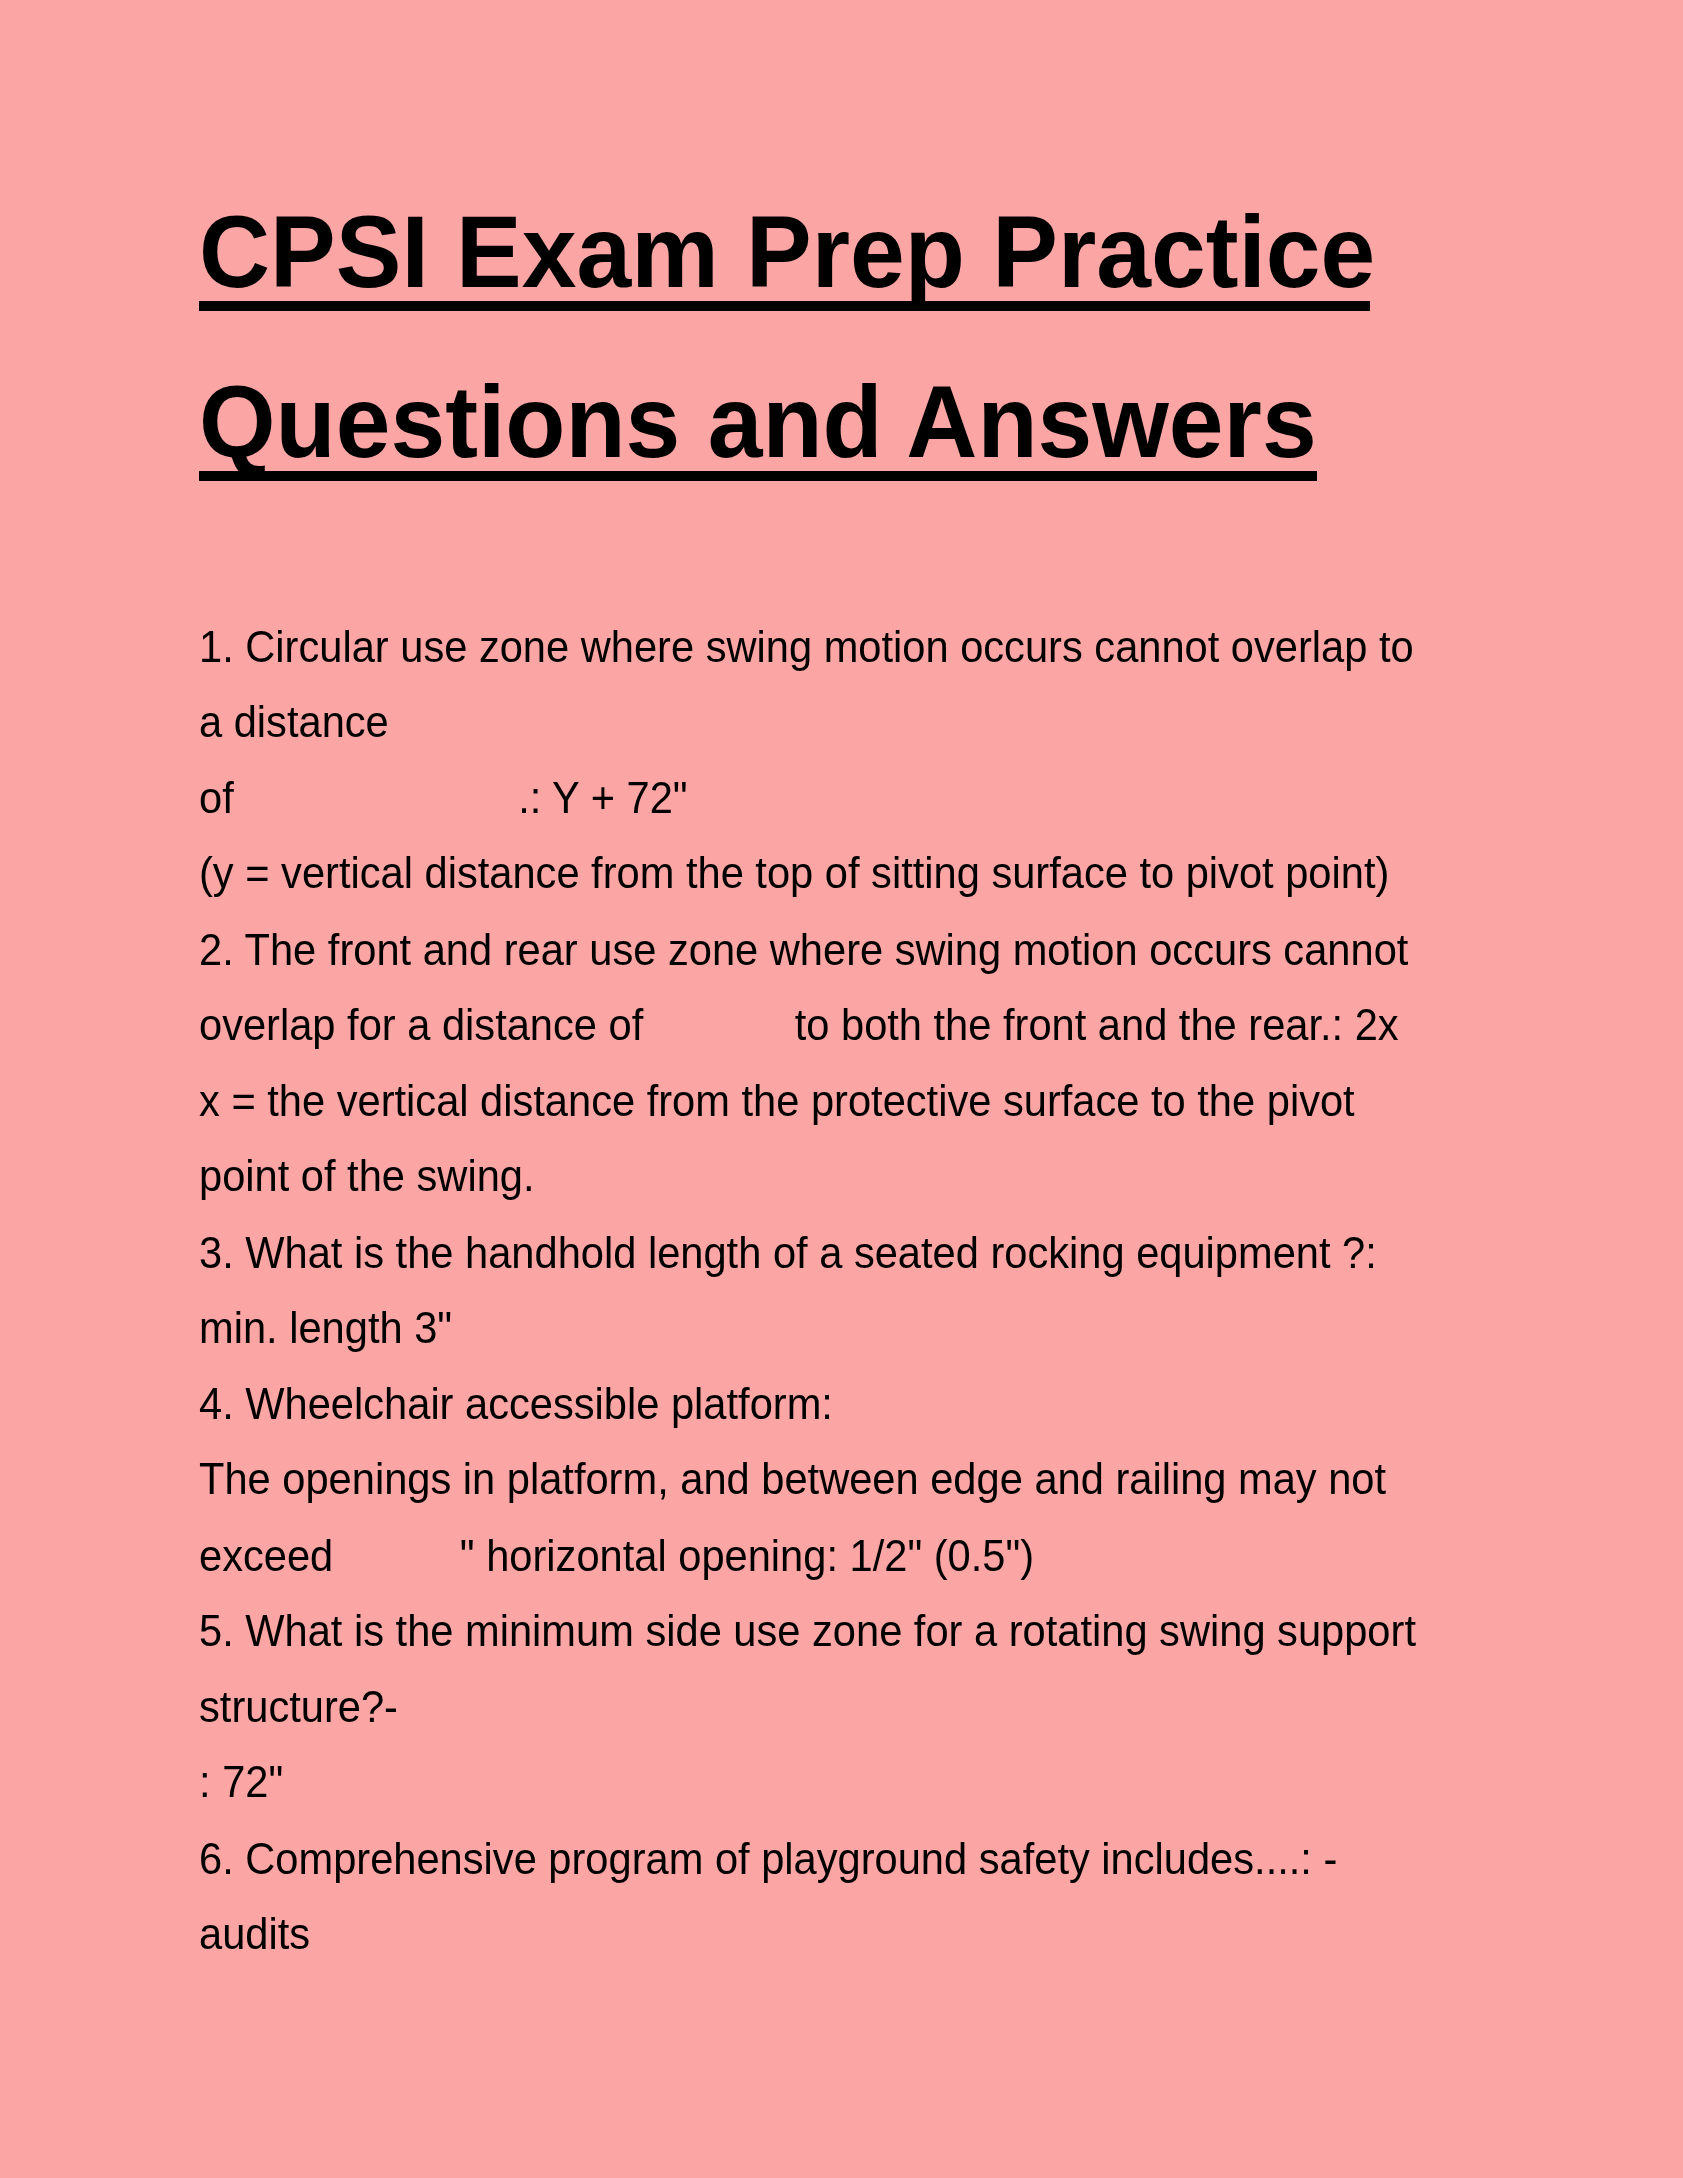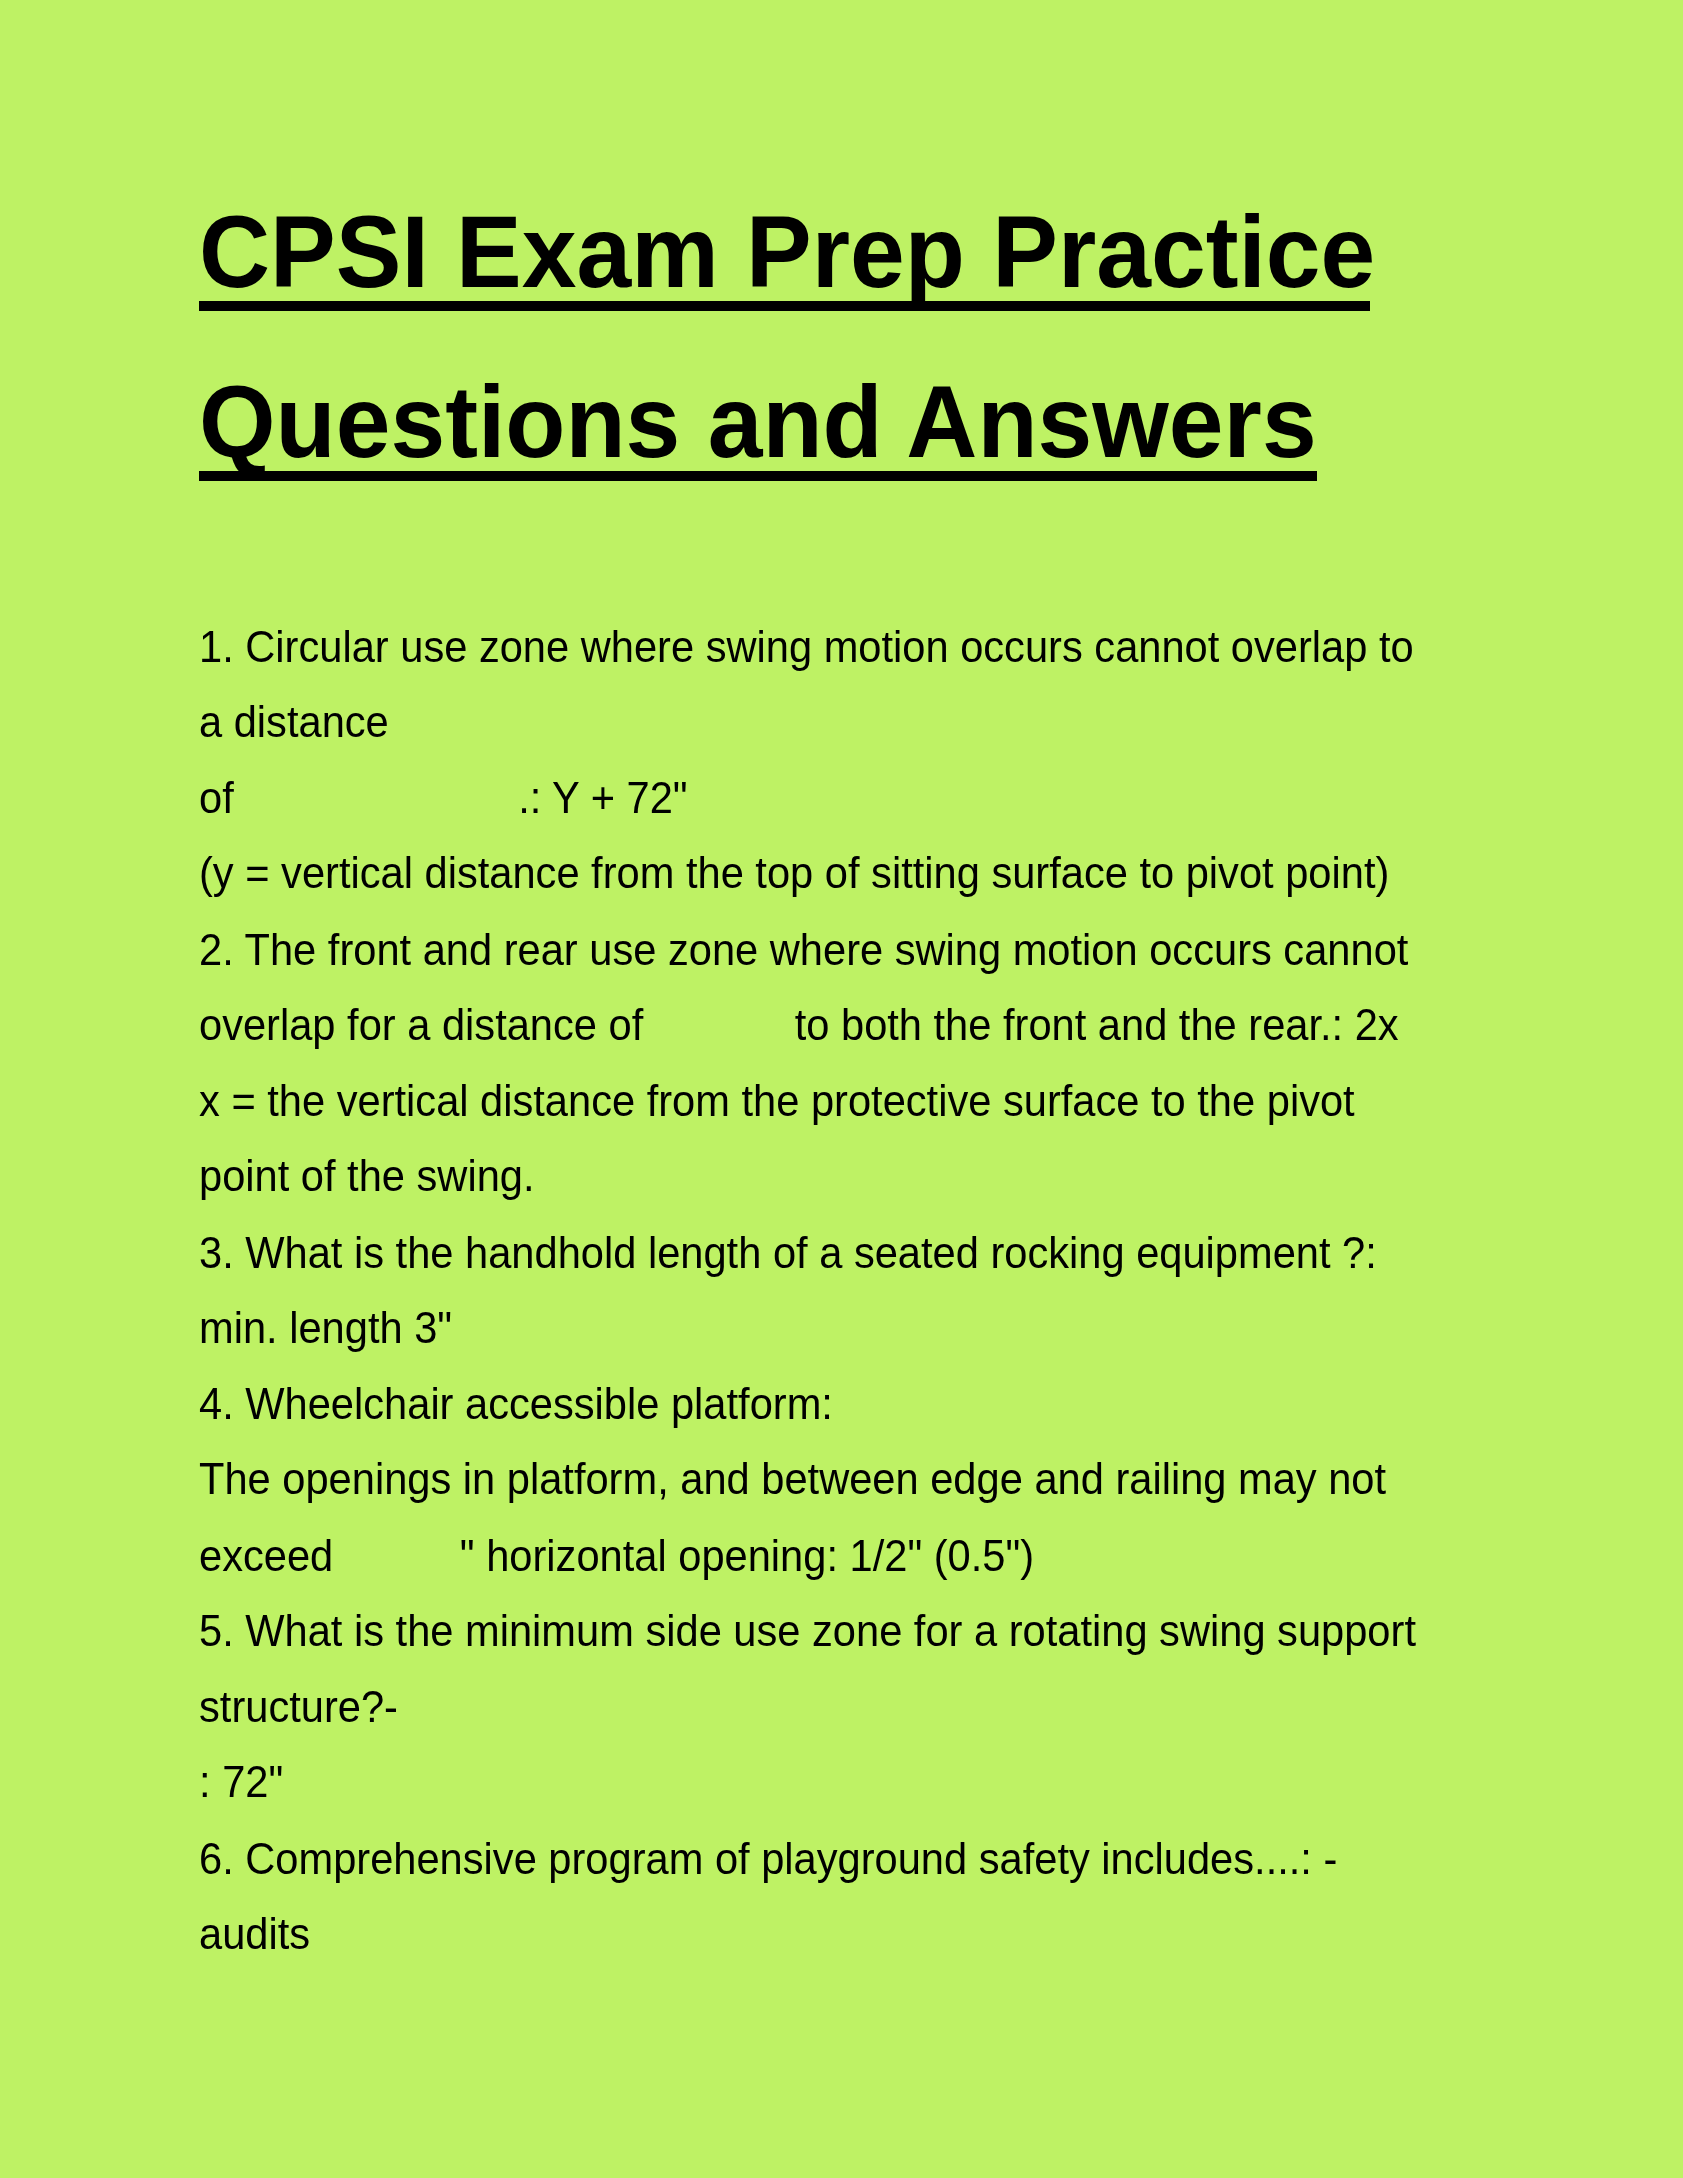--- a/index.html
+++ b/index.html
@@ -1,17 +1,17 @@
 <!DOCTYPE html>
 <html><head>
 <meta charset="utf-8">
 <style>
   html, body { margin: 0; padding: 0; background: #ffffff; }
   body { width: 1683px; height: 2178px; position: relative; overflow: hidden; }
-  .page { position: absolute; left: 0; top: 0; width: 1683px; height: 2178px; background: #bef264; text-decoration: underline; }
+  .page { position: absolute; left: 0; top: 0; width: 1683px; height: 2178px; background: #fca5a5; text-decoration: underline; }
   .title-line {
     position: absolute; left: 199px; margin: 0;
     font-family: "Liberation Sans", sans-serif; font-weight: bold;
     font-size: 102px; line-height: 1; color: #000;
     white-space: nowrap; transform-origin: left top; transform: scaleX(0.965);
   }
   .title-rule { position: absolute; left: 199px; height: 10px; background: #000; }
   .line {
     position: absolute; left: 199px; margin: 0; height: 59px;
     font-family: "Liberation Sans", sans-serif; font-size: 45px; line-height: 1;

